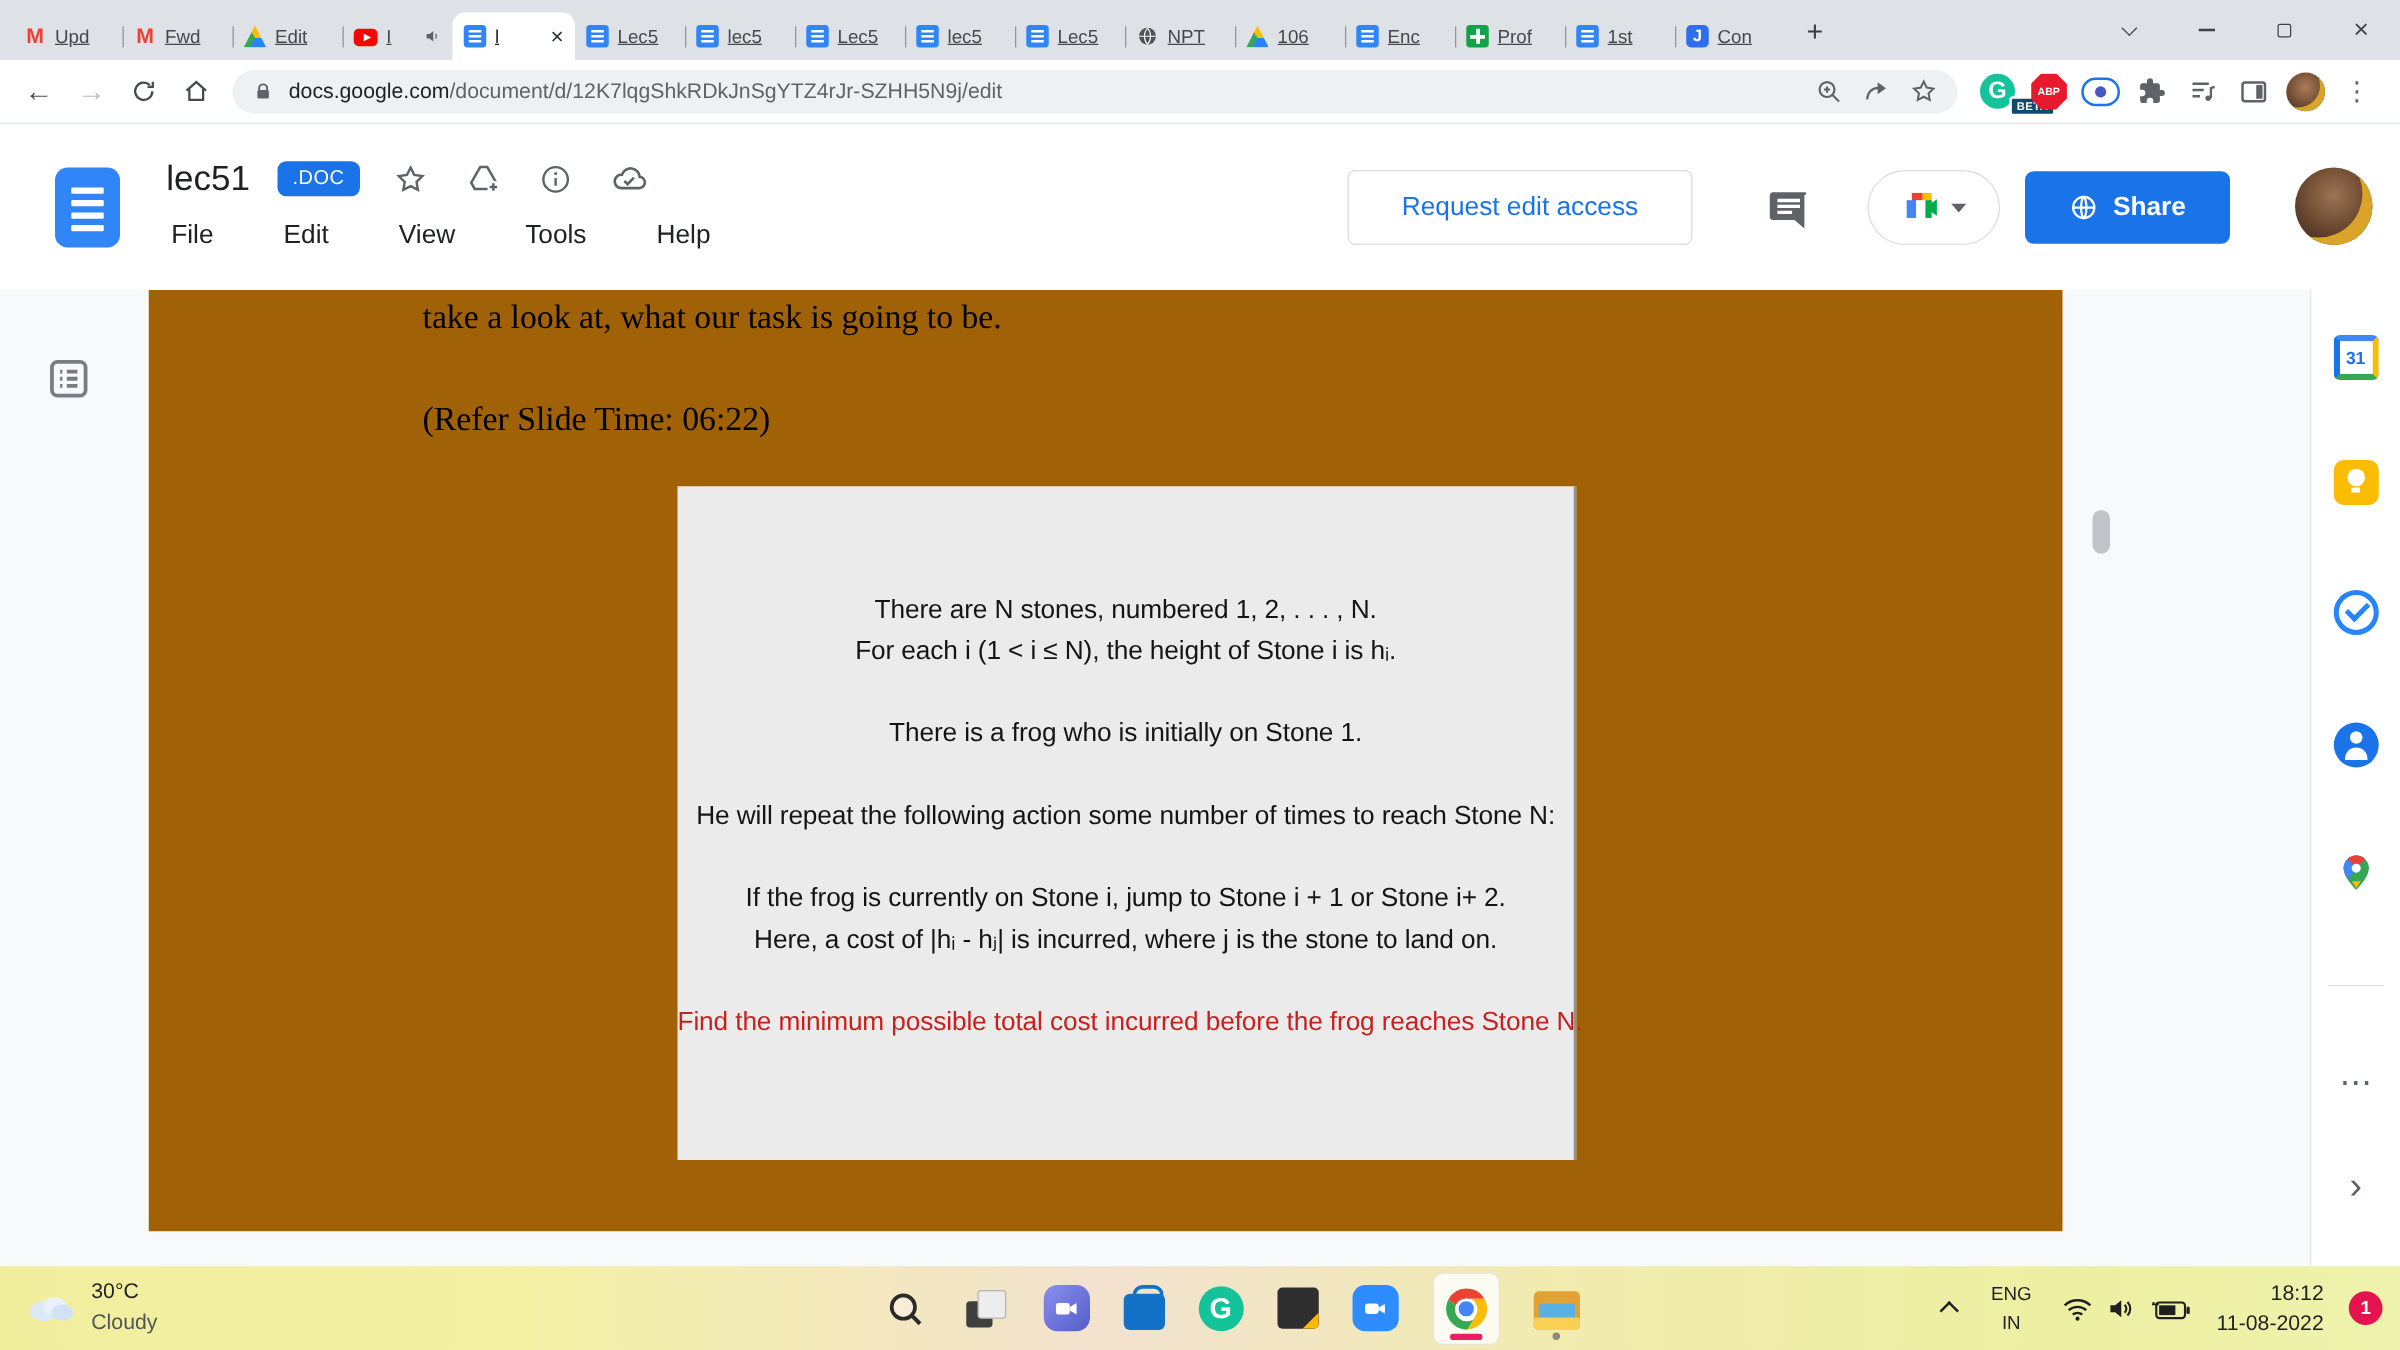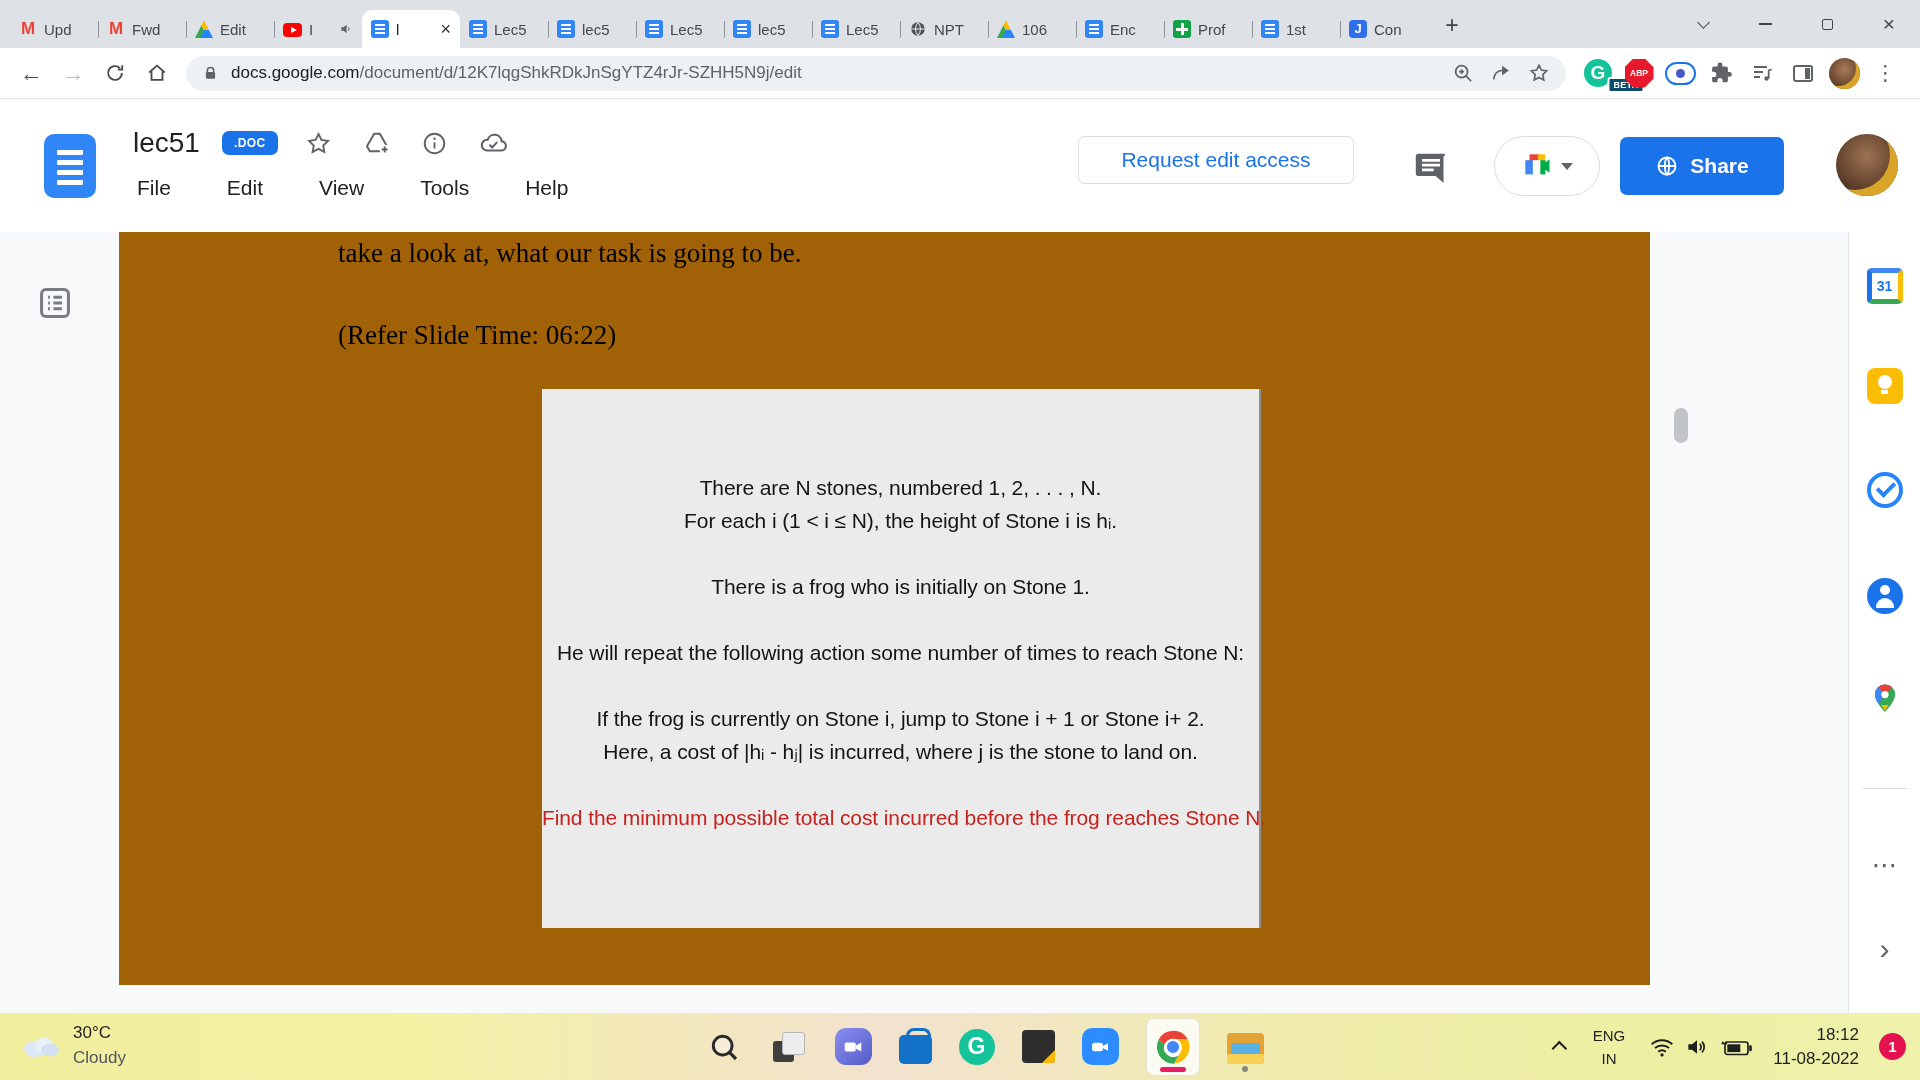--- a/index.html
+++ b/index.html
@@ -8,21 +8,21 @@
   *{box-sizing:border-box;}
 
   
   #tabstrip{position:absolute;top:0;left:0;right:0;height:48px;background:#dee1e6;display:flex;align-items:flex-end;}
   #tabs{display:flex;align-items:flex-end;padding-left:10px;height:48px;}
   .tab{position:relative;width:88px;height:38px;display:flex;align-items:center;gap:7px;
        padding:0 9px;border-radius:10px 10px 0 0;color:#45494e;font-size:15px;cursor:default;}
   .tab.active{background:#fff;color:#202124;width:98px;}
   .tab + .tab::before{content:"";position:absolute;left:-0.5px;top:11px;height:17px;width:1px;background:#8f949d;}
   .tab.active::before,.tab.active + .tab::before{display:none;}
-  .tab-label{white-space:nowrap;overflow:hidden;flex:1;}
+  .tab-label{white-space:nowrap;overflow:hidden;flex:1;text-decoration:underline;}
   .tab-close{font-size:18px;color:#2f3337;font-weight:400;line-height:18px;}
   .ti{width:18px;height:18px;flex:0 0 auto;display:inline-block;}
   .ti-gmail{color:#ea4335;font-weight:800;font-size:17px;line-height:18px;text-align:center;font-family:"Liberation Sans",sans-serif;}
   .ti-docs{background:#3086f6;border-radius:3px;position:relative;}
   .ti-docs::after{content:"";position:absolute;left:4px;top:4px;width:10px;height:2.4px;background:#fff;box-shadow:0 4px 0 #fff,0 8px 0 #fff;}
   .ti-sheets{background:#12a347;border-radius:3px;position:relative;}
   .ti-sheets::before{content:"";position:absolute;left:7.5px;top:3px;width:3px;height:12px;background:#fff;}
   .ti-sheets::after{content:"";position:absolute;left:3px;top:7.5px;width:12px;height:3px;background:#fff;}
   .ti-drive{clip-path:polygon(50% 2%,0 100%,100% 100%);
             background:conic-gradient(from -30deg at 50% 58%,#fbbc04 0 120deg,#2684fc 120deg 240deg,#34a853 240deg 360deg);}
@@ -66,25 +66,25 @@
              box-shadow:inset -6px -5px 0 -2px #d9a427;}
   .menu-dots{font-size:21px;color:#5f6368;padding:0 6px;}
 
   
   #docsheader{position:absolute;top:100px;left:0;right:0;height:132px;background:#fff;}
   .appicon{position:absolute;left:44px;top:34px;width:52px;height:64px;background:#3086f6;border-radius:10px;}
   .appicon::after{content:"";position:absolute;left:13px;top:16px;width:26px;height:4.5px;background:#fff;border-radius:1px;
                   box-shadow:0 10px 0 #fff,0 20px 0 #fff,0 30px 0 #fff;}
   .title-row{position:absolute;left:133px;top:26px;display:flex;align-items:center;}
   .doc-title{font-size:28px;color:#202124;}
-  .doc-badge{background:var(--accent,#1a73e8);color:#fff;font-size:12px;font-weight:700;padding:5px 12px;border-radius:7px;
+  .doc-badge{background:var(--accent,#1a73e8);color:#fff;font-size:16px;font-weight:400;padding:5px 12px;border-radius:7px;
              letter-spacing:.4px;margin-left:22px;}
   .hdr-ic{width:34px;height:34px;display:flex;align-items:center;justify-content:center;margin-left:24px;}
   .menu-row{position:absolute;left:137px;top:76px;display:flex;gap:56px;font-size:21px;color:#202124;}
-  .request-btn{position:absolute;left:1078px;top:36px;width:276px;height:48px;border:1px solid #dadce0;border-radius:6px;
+  .request-btn{position:absolute;left:1078px;top:36px;width:276px;height:60px;border:1px solid #dadce0;border-radius:6px;
                color:var(--accent,#1a73e8);font-size:21px;display:flex;align-items:center;justify-content:center;background:#fff;}
   .comment-ic{position:absolute;left:1412px;top:49px;}
   .meet-btn{position:absolute;left:1494px;top:36px;width:106px;height:60px;border:1px solid #dadce0;border-radius:30px;
             display:flex;align-items:center;justify-content:center;gap:9px;background:#fff;}
   .meet-caret{width:0;height:0;border-left:6px solid transparent;border-right:6px solid transparent;border-top:7px solid #5f6368;}
   .share-btn{position:absolute;left:1620px;top:37px;width:164px;height:58px;background:var(--accent,#1a73e8);border-radius:7px;
              color:#fff;display:flex;align-items:center;justify-content:center;gap:11px;font-size:21px;font-weight:600;}
   .hdr-avatar{position:absolute;left:1836px;top:34px;width:62px;height:62px;border-radius:50%;
               background:radial-gradient(circle at 50% 36%,#9c7453 0%,#6d4a32 50%,#35241a 100%);
               box-shadow:inset -12px -10px 0 -4px #d9a427;}

